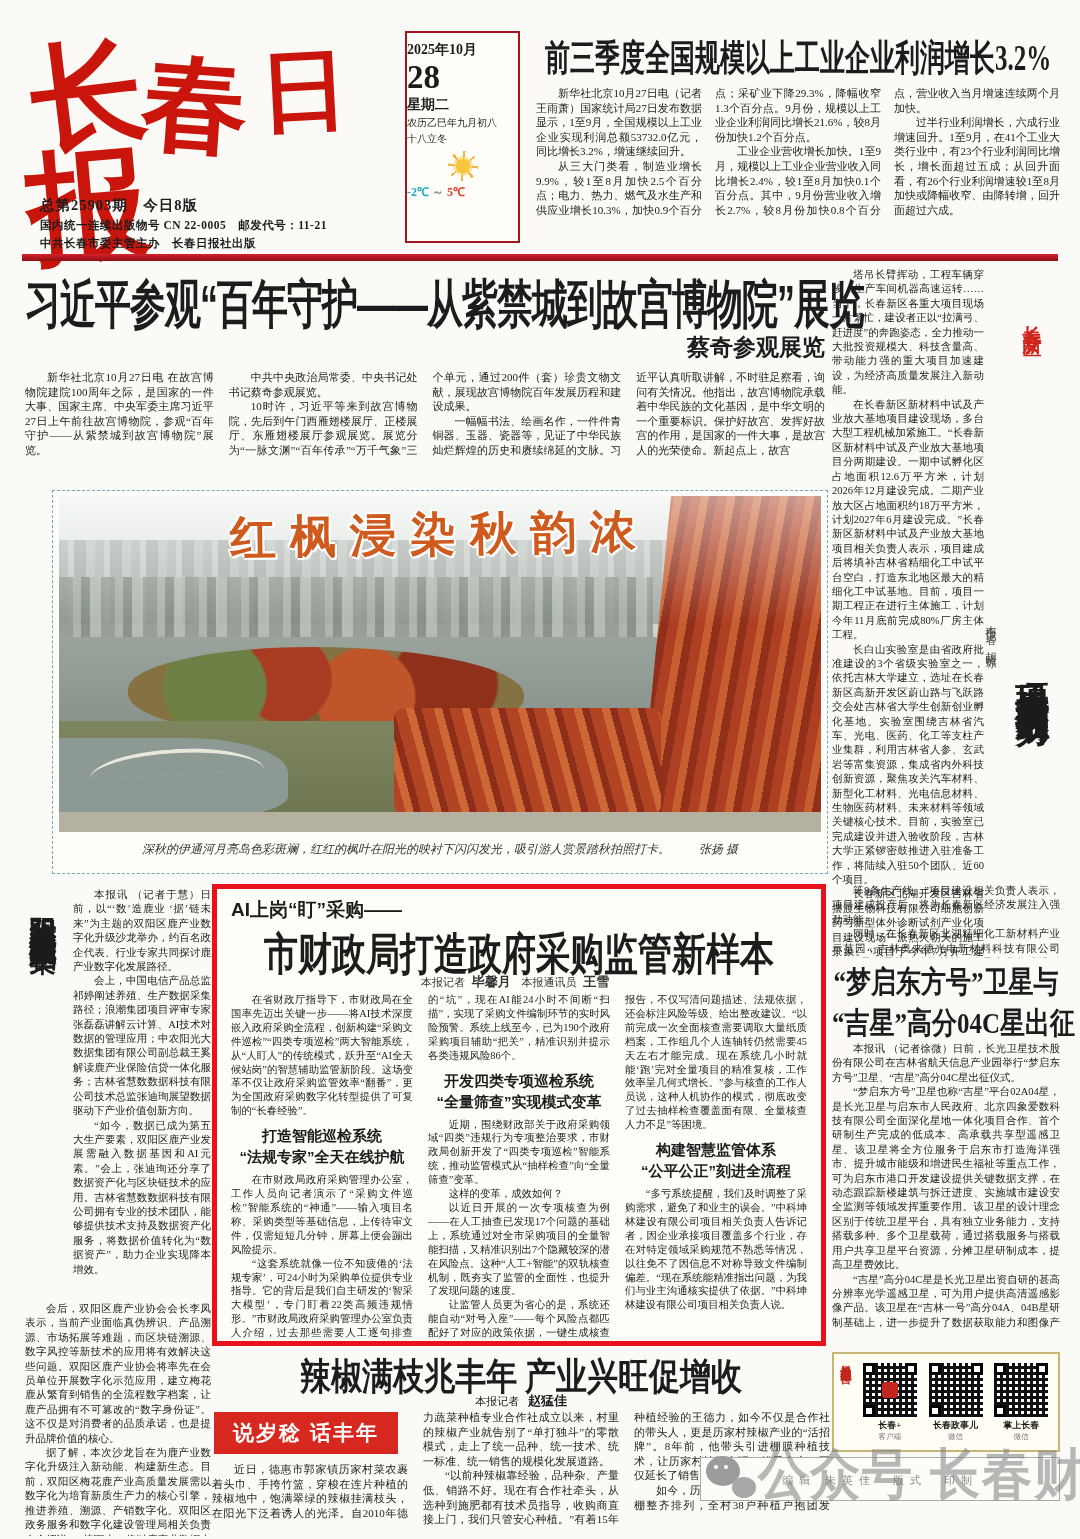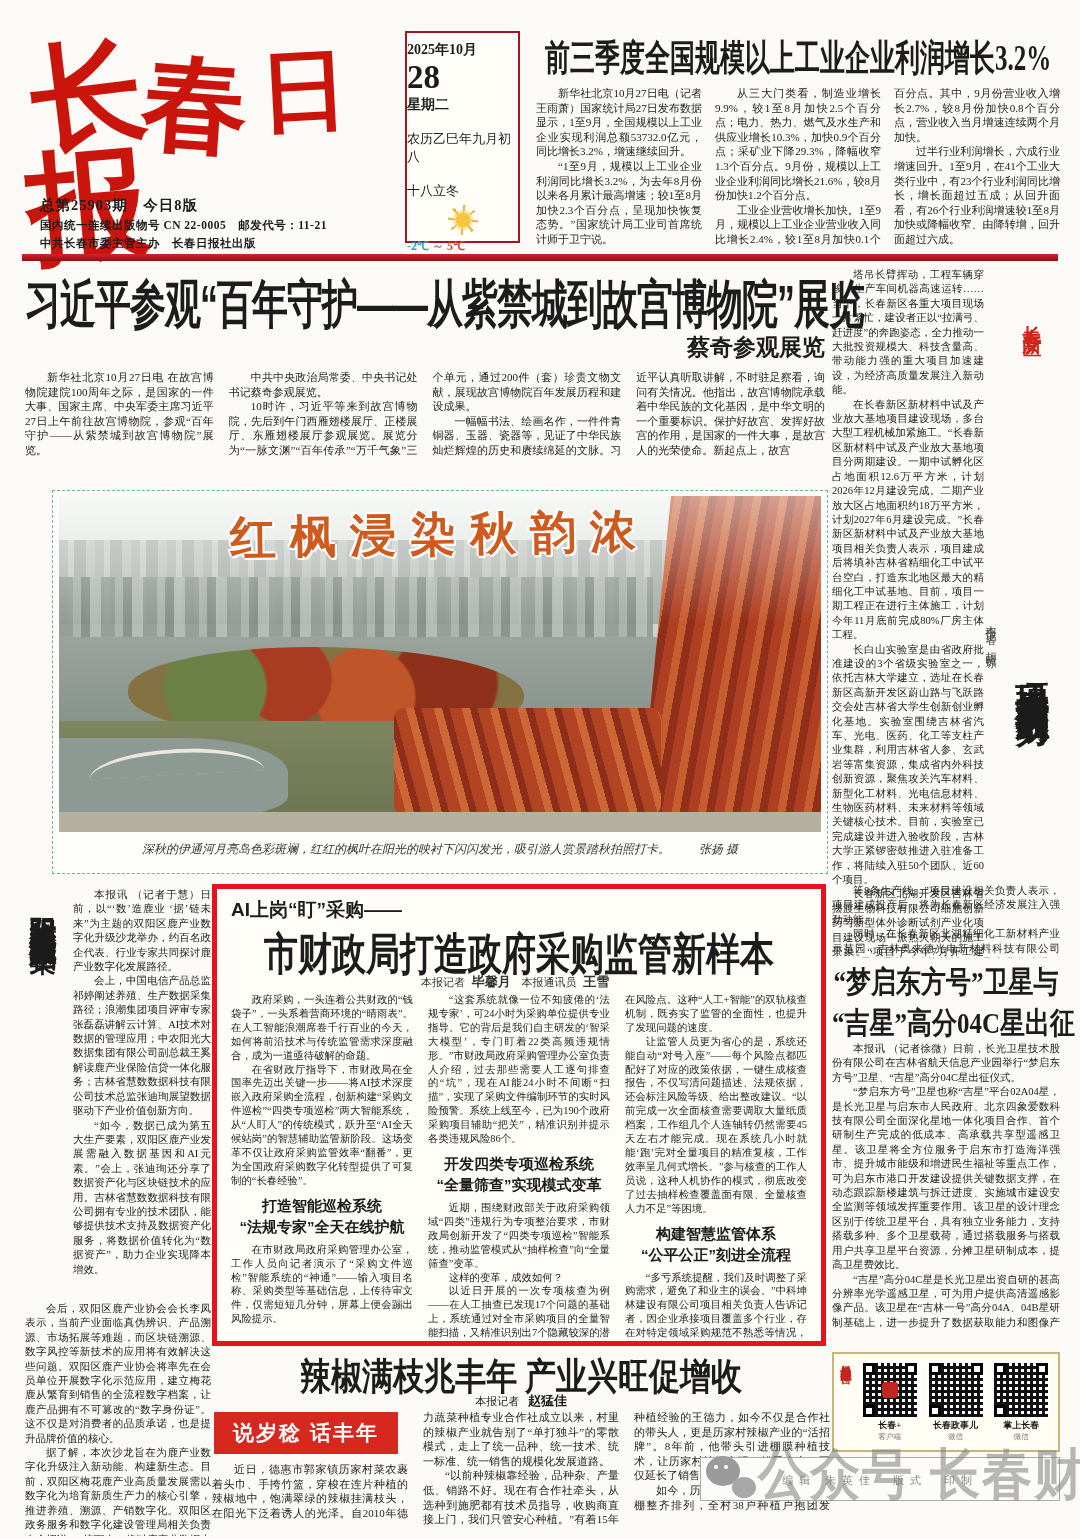--- a/index.html
+++ b/index.html
@@ -19,21 +19,21 @@
   .mast-char:nth-child(4){ transform:rotate(-5deg) translateY(2px) scale(1.12); }
   .mast-lines { position:absolute; left:40px; top:196px; width:360px; text-align:left; }
   .mast-lines .l1 { font-size:14.5px; font-weight:bold; letter-spacing:1px; }
   .mast-lines .l2,.mast-lines .l3 { font-size:11.5px; font-weight:bold; margin-top:3px; letter-spacing:.5px; }
   
   .datebox { position:absolute; left:405px; top:31px; width:115px; height:212px;
     border:2px solid #a3161d; background:#fffef9; text-align:left; padding-top:8px; }
   .datebox .ym { font-size:14px; font-weight:bold; }
   .datebox .day { font-size:33px; font-weight:bold; line-height:1.1; }
   .datebox .wd { font-size:14px; font-weight:bold; margin-top:1px; }
-  .datebox .lunar,.datebox .term { font-size:13px; margin-top:16px; }
+  .datebox .lunar,.datebox .term { font-size:10px; margin-top:2px; }
   .sun { width:30px; height:30px; margin:5px auto 2px; border-radius:50%;
     background:
       radial-gradient(circle at 50% 50%, #f7c53e 0 34%, rgba(247,197,62,.45) 35% 46%, transparent 47%),
       repeating-conic-gradient(#f2b43a 0deg 10deg, transparent 10deg 45deg); }
   .temps { font-size:12px; font-weight:bold; }
   .t-low { color:#1fa9c6; } .t-sep { color:#888; } .t-high { color:#e03a26; }
   
   .toparticle { position:absolute; left:536px; top:34px; width:524px; height:218px; }
   .toparticle .h { font-size:25px; font-weight:900; text-align:center; white-space:nowrap;
     transform:scaleY(1.45); transform-origin:top center; height:52px; letter-spacing:0; }
@@ -187,21 +187,20 @@
       <span class="t-low">-2℃</span>
       <span class="t-sep">～</span>
       <span class="t-high">5℃</span>
     </div>
   </div>
 
   <div class="toparticle">
     <div class="h">前三季度全国规模以上工业企业利润增长3.2%</div>
     <div class="cols newsp">
         <p>新华社北京10月27日电（记者王雨萧）国家统计局27日发布数据显示，1至9月，全国规模以上工业企业实现利润总额53732.0亿元，同比增长3.2%，增速继续回升。</p>
-        <p>“1至9月，规模以上工业企业利润同比增长3.2%，为去年8月份以来各月累计最高增速；较1至8月加快2.3个百分点，呈现加快恢复态势。”国家统计局工业司首席统计师于卫宁说。</p>
         <p>从三大门类看，制造业增长9.9%，较1至8月加快2.5个百分点；电力、热力、燃气及水生产和供应业增长10.3%，加快0.9个百分点；采矿业下降29.3%，降幅收窄1.3个百分点。9月份，规模以上工业企业利润同比增长21.6%，较8月份加快1.2个百分点。</p>
         <p>工业企业营收增长加快。1至9月，规模以上工业企业营业收入同比增长2.4%，较1至8月加快0.1个百分点。其中，9月份营业收入增长2.7%，较8月份加快0.8个百分点，营业收入当月增速连续两个月加快。</p>
         <p>过半行业利润增长，六成行业增速回升。1至9月，在41个工业大类行业中，有23个行业利润同比增长，增长面超过五成；从回升面看，有26个行业利润增速较1至8月加快或降幅收窄、由降转增，回升面超过六成。</p>
       </div>
   </div>
 
   <div class="redrule"></div>
 
   <div class="lead">
     <div class="h1">习近平参观“百年守护——从紫禁城到故宫博物院”展览</div>
@@ -282,21 +281,20 @@
   <div class="aibox">
     <div class="ai-kicker">AI上岗“盯”采购——</div>
     <div class="ai-h1">市财政局打造政府采购监管新样本</div>
     <div class="ai-byline">
       <span>本报记者</span>
       <b>毕馨月</b>
       <span>本报通讯员</span>
       <b>王雪</b>
     </div>
     <div class="ai-cols">
-        <div class="flow-p">政府采购，一头连着公共财政的“钱袋子”，一头系着营商环境的“晴雨表”。在人工智能浪潮席卷千行百业的今天，如何将前沿技术与传统监管需求深度融合，成为一道亟待破解的命题。</div>
         <div class="flow-p">在省财政厅指导下，市财政局在全国率先迈出关键一步——将AI技术深度嵌入政府采购全流程，创新构建“采购文件巡检”“四类专项巡检”两大智能系统，从“人盯人”的传统模式，跃升至“AI全天候站岗”的智慧辅助监管新阶段。这场变革不仅让政府采购监管效率“翻番”，更为全国政府采购数字化转型提供了可复制的“长春经验”。</div>
         <div class="flow-h">打造智能巡检系统
 “法规专家”全天在线护航</div>
         <div class="flow-p">在市财政局政府采购管理办公室，工作人员向记者演示了“采购文件巡检”智能系统的“神通”——输入项目名称、采购类型等基础信息，上传待审文件，仅需短短几分钟，屏幕上便会蹦出风险提示。</div>
         <div class="flow-p">“这套系统就像一位不知疲倦的‘法规专家’，可24小时为采购单位提供专业指导。它的背后是我们自主研发的‘智采大模型’，专门盯着22类高频违规情形。”市财政局政府采购管理办公室负责人介绍，过去那些需要人工逐句排查的“坑”，现在AI能24小时不间断“扫描”，实现了采购文件编制环节的实时风险预警。系统上线至今，已为190个政府采购项目辅助“把关”，精准识别并提示各类违规风险86个。</div>
         <div class="flow-h">开发四类专项巡检系统
 “全量筛查”实现模式变革</div>
         <div class="flow-p">近期，围绕财政部关于政府采购领域“四类”违规行为专项整治要求，市财政局创新开发了“四类专项巡检”智能系统，推动监管模式从“抽样检查”向“全量筛查”变革。</div>
         <div class="flow-p">这样的变革，成效如何？</div>
         <div class="flow-p">以近日开展的一次专项核查为例——在人工抽查已发现17个问题的基础上，系统通过对全市采购项目的全量智能扫描，又精准识别出7个隐藏较深的潜在风险点。这种“人工+智能”的双轨核查机制，既夯实了监管的全面性，也提升了发现问题的速度。</div>

